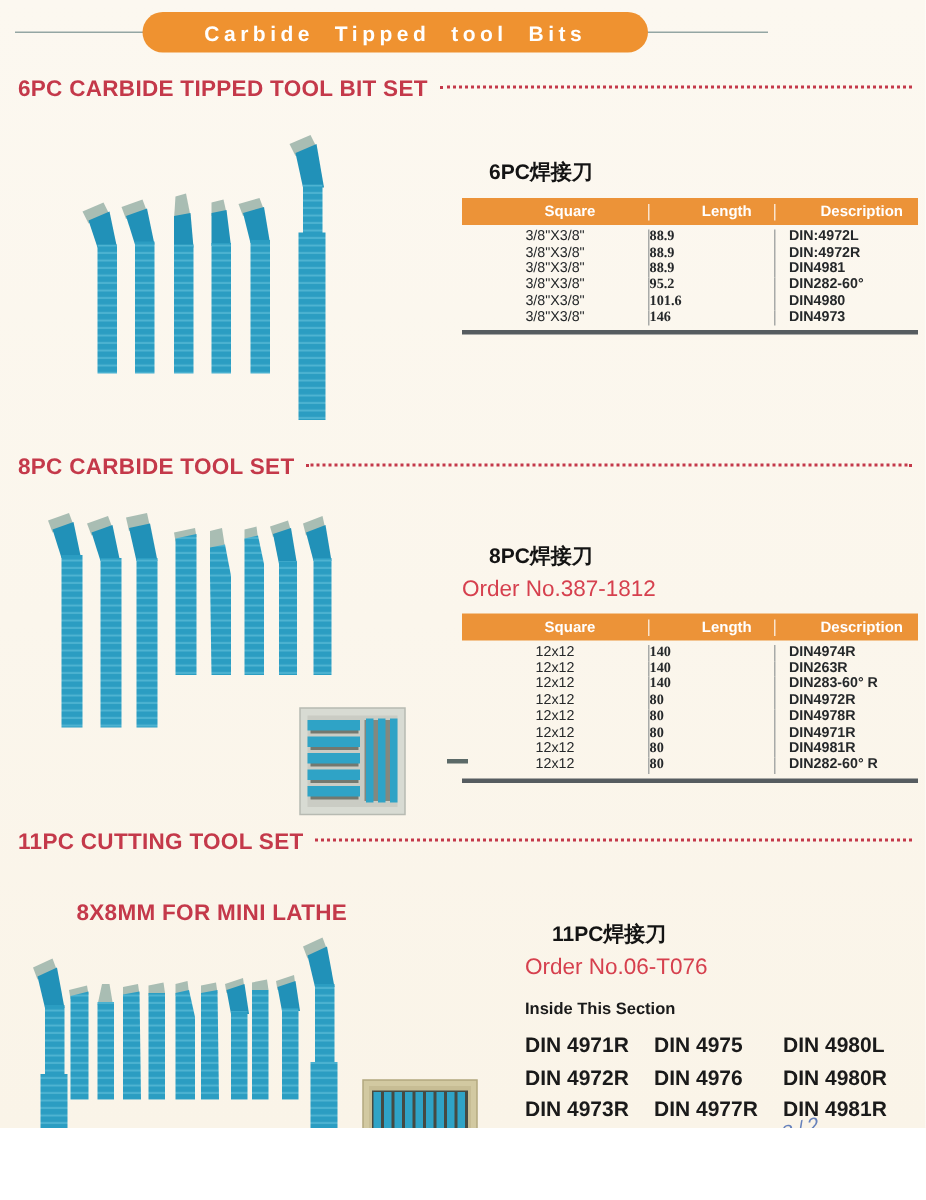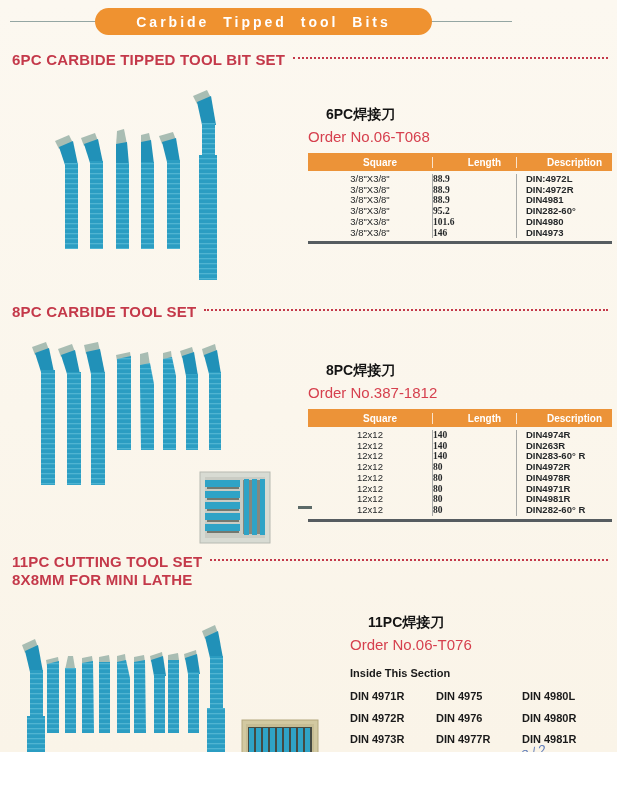--- a/index.html
+++ b/index.html
@@ -37,21 +37,21 @@
   .trow{display:flex;line-height:10.7px;}
   .tcell{font-size:9.5px;color:#25282a;box-sizing:border-box;}
   .tcell.c0{width:125px;text-align:center;border-right:1px solid #a8aaa8;}
   .tcell.c1{width:84px;text-align:left;font-weight:bold;border-right:1px solid #a8aaa8;font-family:Liberation Serif, serif;}
   .tcell.c2{width:95px;padding-left:9px;font-weight:bold;}
   
   .inside{font-weight:bold;font-size:11px;color:#1a1a1a;}
   .din-list{display:flex;margin-top:7px;}
   .din-col{width:86px;}
   .din-col:nth-child(3){width:80px;}
-  .din-item{font-weight:bold;font-size:11px;color:#1a1a1a;line-height:21.5px;white-space:nowrap;}
+  .din-item{font-weight:bold;font-size:14px;color:#1a1a1a;line-height:21.5px;white-space:nowrap;}
   
   .photo{position:absolute;}
   .dash-mark{position:absolute;left:298px;top:506px;width:14px;height:3px;background:#5c6a68;}
   
   .handwriting{
     position:absolute;left:492px;top:748px;transform:rotate(-16deg);
     color:#4a6cb3;font-size:14px;font-style:italic;letter-spacing:3px;opacity:.85;
   }
 </style>
 </head>
@@ -104,21 +104,20 @@
     <g>
       <polygon points="183,11 197,5 201,13 187,19" fill="#a9bdb3"></polygon>
       <polygon points="187,17 201,11 206,40 192,40" fill="#2191b8"></polygon>
       <rect x="192" y="38" width="13" height="34" fill="url(#st1)"></rect>
       <rect x="189" y="70" width="18" height="125" fill="url(#st1)"></rect>
     </g>
   </svg>
 
   <div class="panel" style="left:308px;top:106px;width:304px;">
     <div class="ptitle">6PC焊接刀</div>
-    <div class="order">Order No.06-T068</div>
     <div class="ctable" style="margin-top:8px;">
       <div class="thead">
         <div class="thcell c0">Square</div>
         <div class="thcell c1">Length</div>
         <div class="thcell c2">Description</div>
       </div>
       <div class="tbody">
           <div class="trow">
             <div class="tcell c0">3/8"X3/8"</div>
             <div class="tcell c1">88.9</div>
@@ -275,21 +274,21 @@
         </div>
     </div>
   </div>
 
   <div class="dash-mark"></div>
 
   <div class="sec-head" style="top:553px;">
     <span class="htext">11PC CUTTING TOOL SET</span>
     <span class="dots"></span>
   </div>
-  <div class="sec-head2" style="top:571px;">8X8MM FOR MINI LATHE</div>
+  <div class="sec-head2" style="top:600px;margin-left:39px;">8X8MM FOR MINI LATHE</div>
 
   <svg class="photo" style="left:0px;top:620px;" width="330" height="180" viewBox="0 0 330 180">
     <defs>
       <pattern id="st3" width="8" height="5" patternUnits="userSpaceOnUse">
         <rect width="8" height="5" fill="#2b9dc2"></rect>
           <rect y="3" width="8" height="1.3" fill="#4fb4d2"></rect>
       </pattern>
     </defs>
     <g>
       <polygon points="22,25 35,19 38,27 25,33" fill="#a9bdb3"></polygon>

